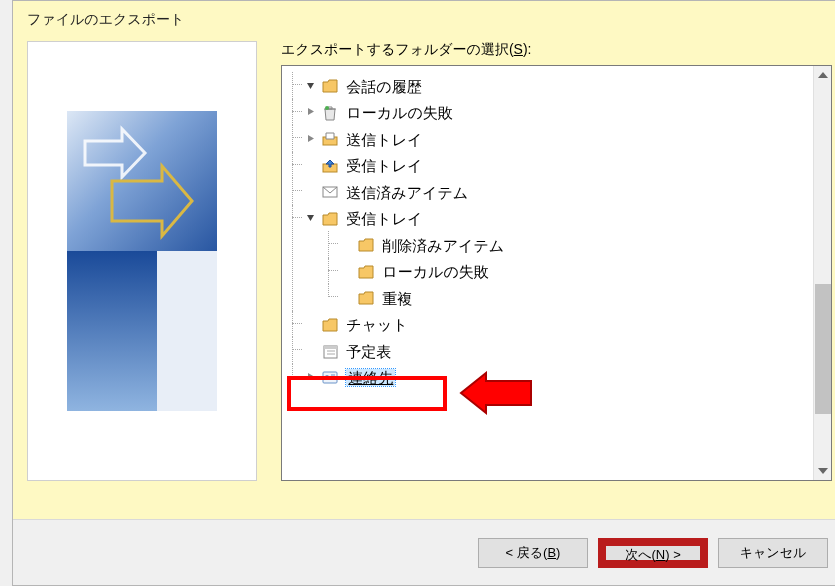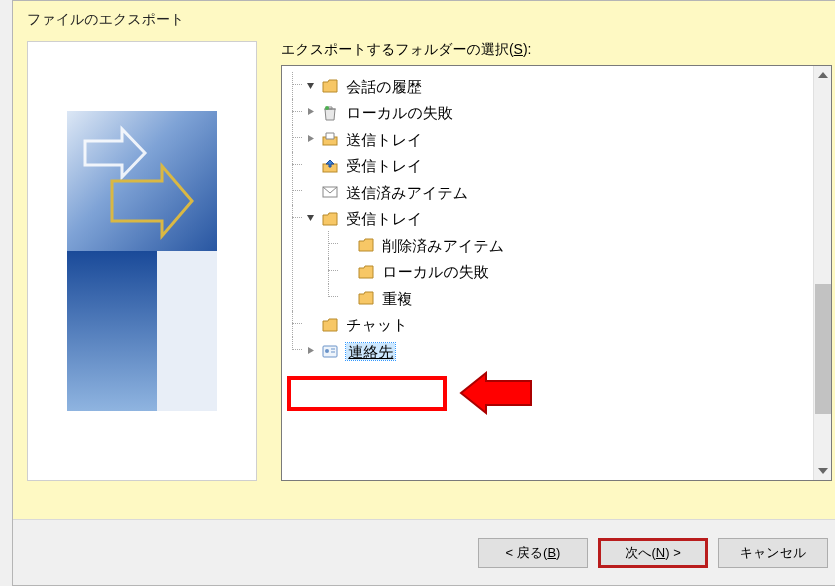--- a/index.html
+++ b/index.html
@@ -165,21 +165,21 @@
     min-width: 110px;
     height: 30px;
     background: #e1e1e1;
     border: 1px solid #adadad;
     font-family: inherit;
     font-size: 13px;
     cursor: pointer;
     padding: 0 12px;
   }
   .btn.primary {
-    border: 3px solid #b91c1c;
+    border: 8px solid #b91c1c;
     background: #e1e1e1;
   }
 </style>
 </head>
 <body>
 
 <div class="dialog">
   <div class="title-bar">
     <span>ファイルのエクスポート</span>
   </div>
@@ -326,20 +326,32 @@
             </li>
             <li class="tree-item">
               <span class="toggle empty"></span>
               <span class="ico">
                 <svg width="16" height="14" viewBox="0 0 16 14">
                     <path d="M1 3 L6 3 L7 1 L15 1 L15 13 L1 13 Z" fill="#f7c766" stroke="#b88a2a"></path>
                   </svg>
               </span>
               <span class="lbl">チャット</span>
             </li>
+            <li class="tree-item">
+              <span class="toggle empty"></span>
+              <span class="ico">
+                <svg width="15" height="15" viewBox="0 0 15 15">
+                    <rect x="1" y="2" width="13" height="12" fill="#fff" stroke="#888"></rect>
+                    <rect x="1" y="2" width="13" height="3" fill="#ccc"></rect>
+                    <line x1="4" y1="7" x2="12" y2="7" stroke="#aaa"></line>
+                    <line x1="4" y1="10" x2="12" y2="10" stroke="#aaa"></line>
+                  </svg>
+              </span>
+              <span class="lbl">予定表</span>
+            </li>
             <li class="tree-item selected">
               <span class="toggle">
                 <svg width="9" height="9" viewBox="0 0 9 9">
                     <path d="M2 1 L2 8 L8 4.5 Z" fill="#888"></path>
                   </svg>
               </span>
               <span class="ico">
                 <svg width="16" height="13" viewBox="0 0 16 13">
                     <rect x="1" y="1" width="14" height="11" rx="1" fill="#eef4fb" stroke="#6a93c8"></rect>
                     <circle cx="5" cy="6" r="2" fill="#6a93c8"></circle>

